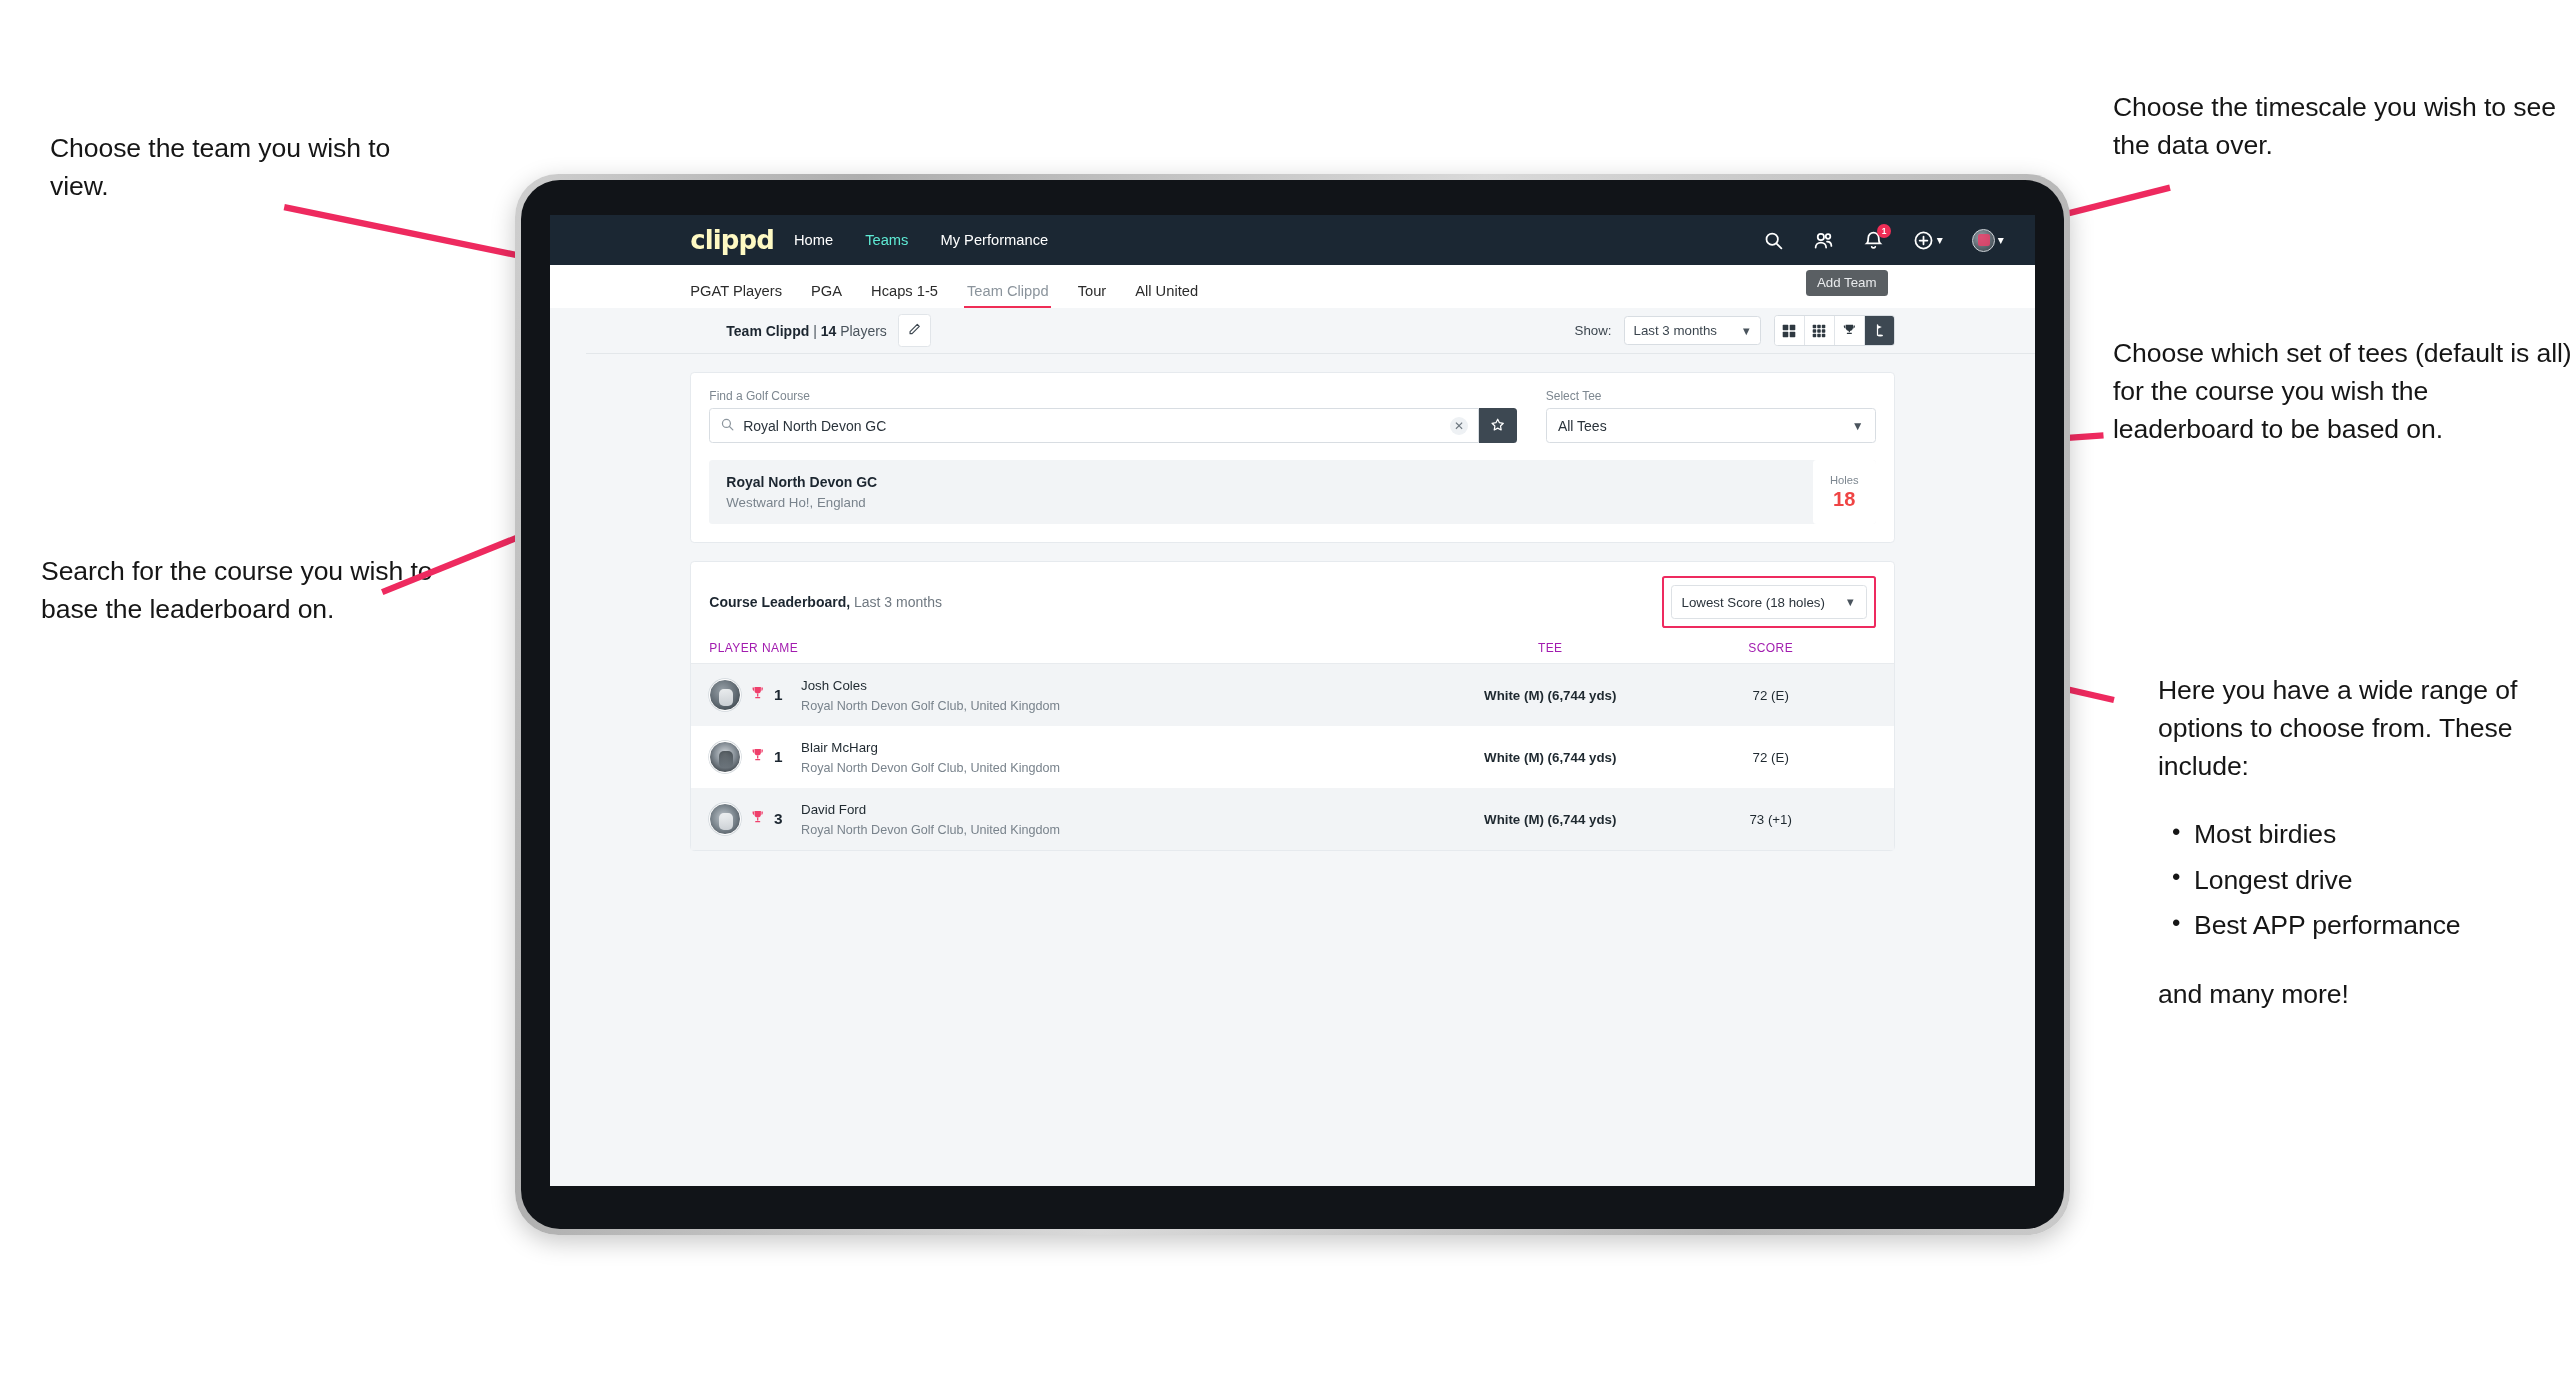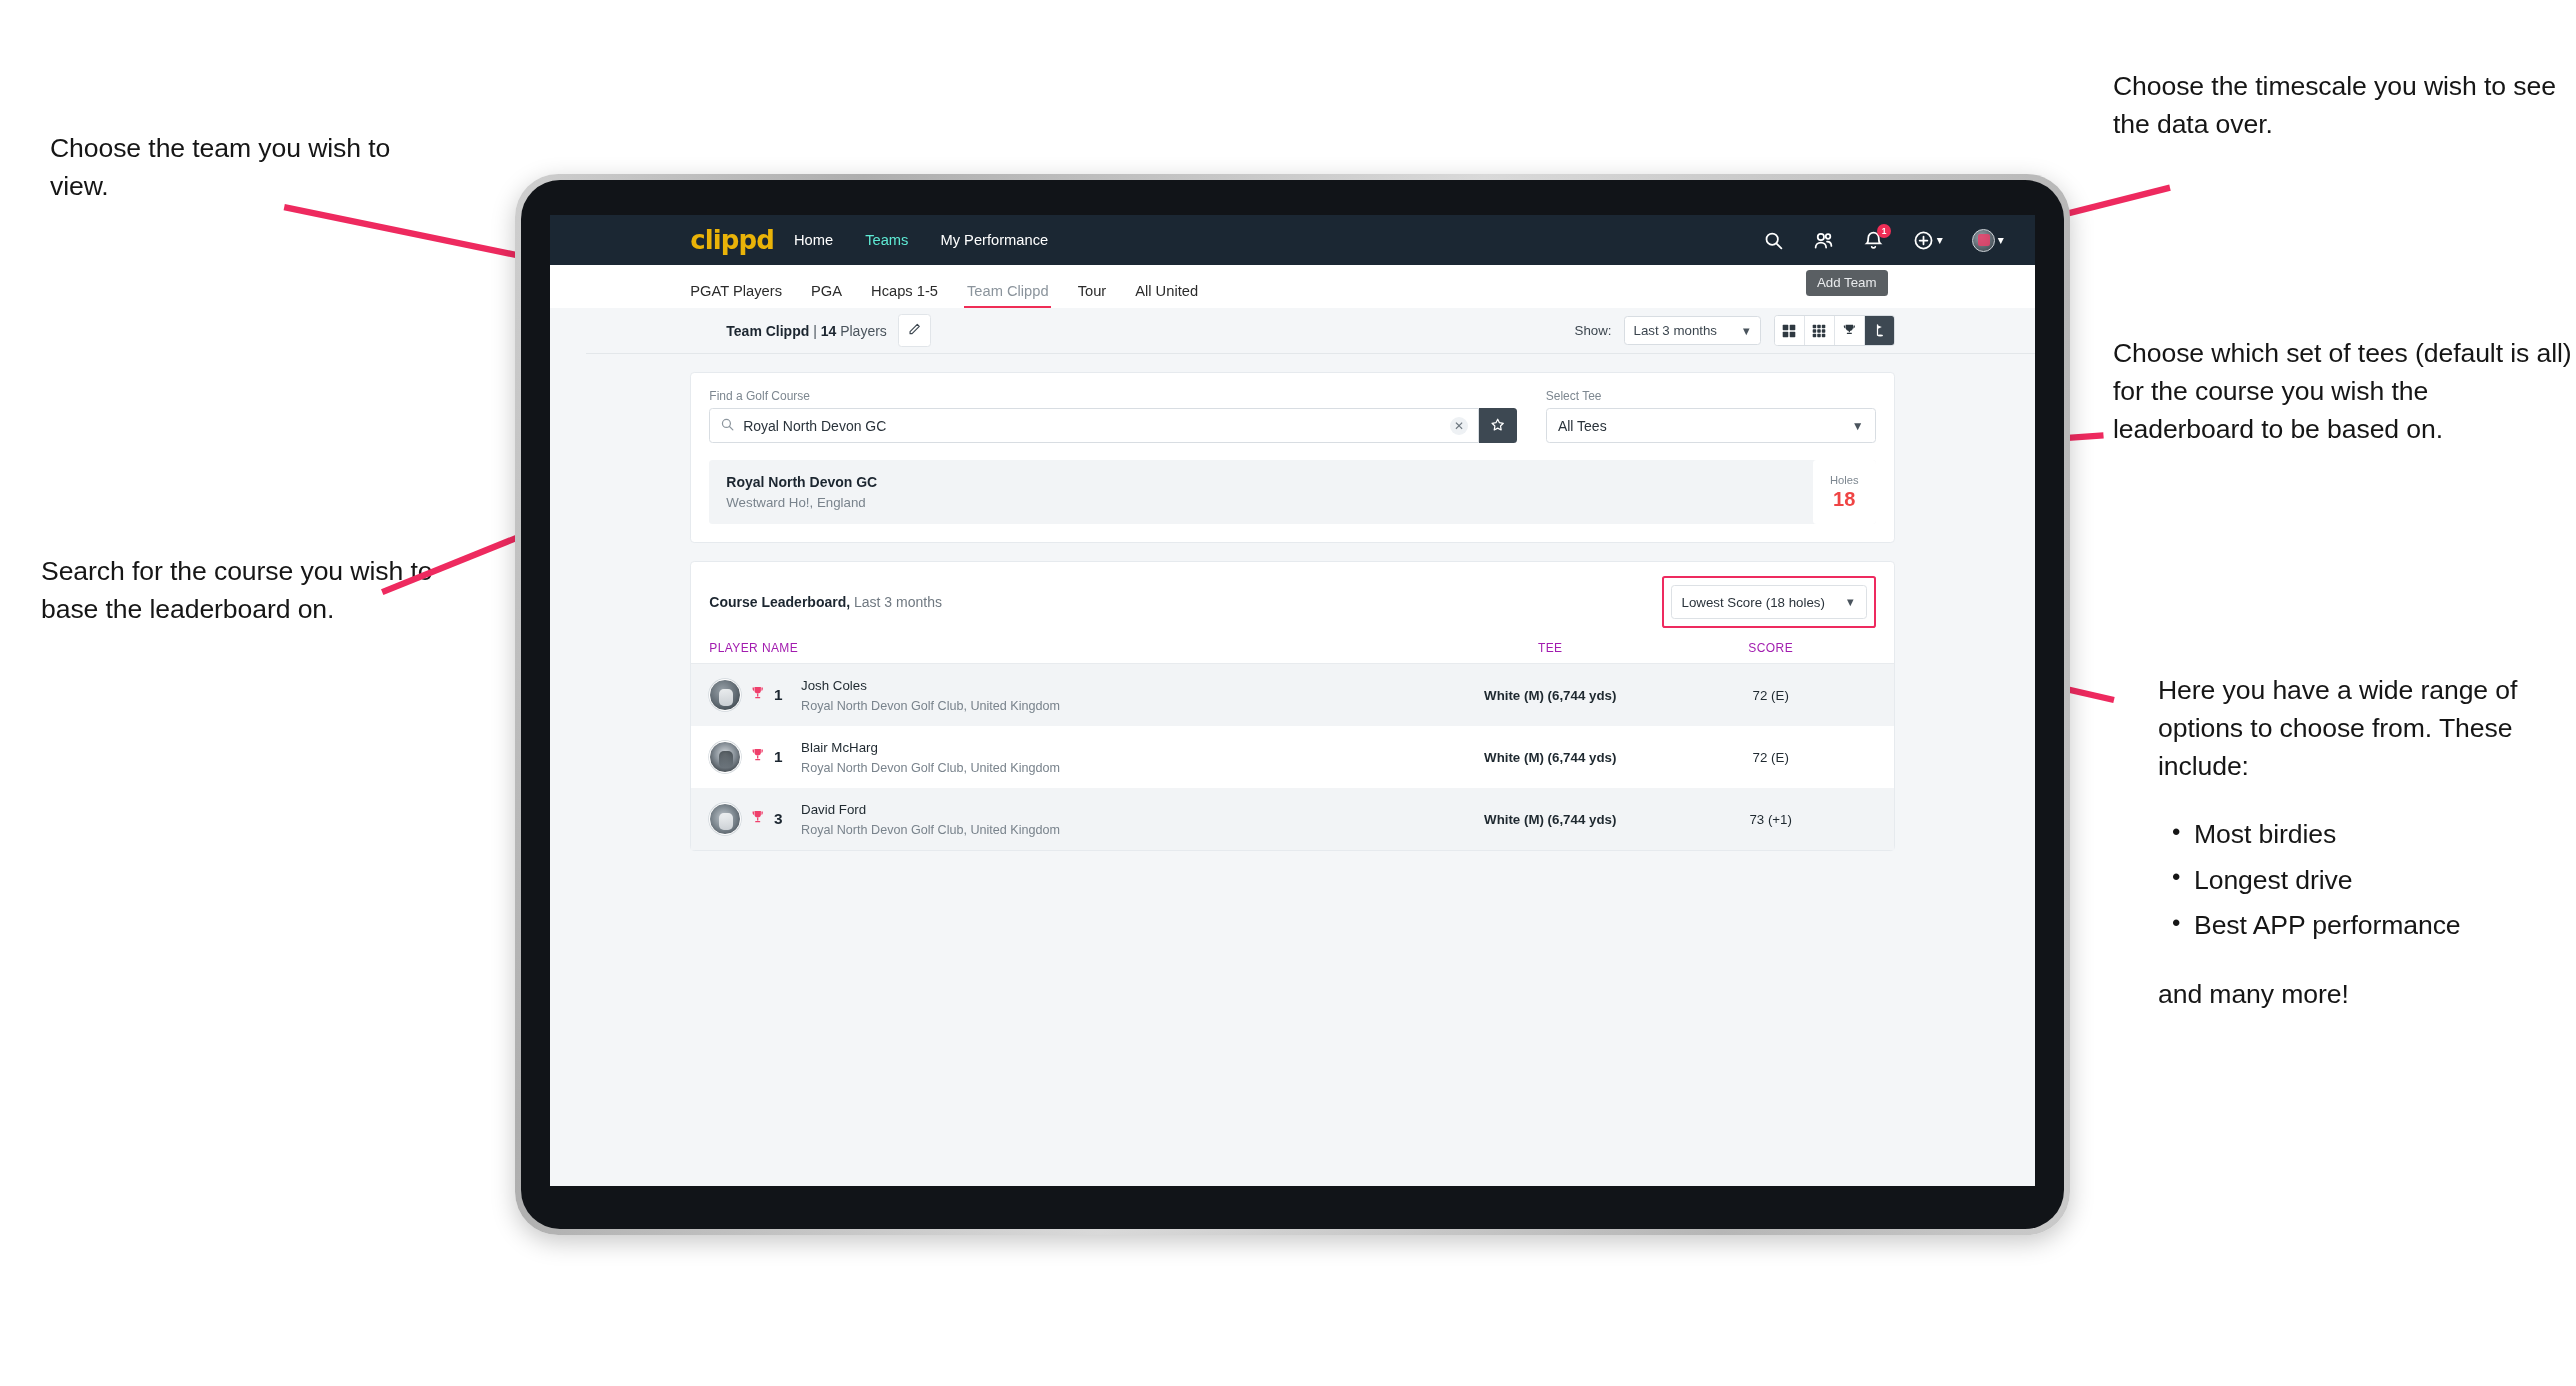--- a/index.html
+++ b/index.html
@@ -16,21 +16,21 @@
   .anno{
     position:absolute;
     color:#161616;
     font-family:"Liberation Sans", sans-serif;
     font-size:26.6px;
     line-height:1.42;
     letter-spacing:-0.1px;
   }
   .anno-tl{left:50px;top:130px;width:392px;}
   .anno-bl{left:41px;top:553px;width:406px;}
-  .anno-tr{left:2113px;top:68px;width:448px;}
+  .anno-tr{left:2113px;top:89px;width:448px;}
   .anno-r2{left:2113px;top:335px;width:462px;}
   .anno-r3{left:2122px;top:672px;width:451px;margin-left:36px;}
   .anno-r3 .bullets{margin:31px 0 0 0;padding:0;list-style:none;}
   .anno-r3 .bullets li{
     position:relative;padding-left:36px;margin-bottom:7.7px;white-space:nowrap;
   }
   .anno-r3 .bullets li:before{
     content:"•";position:absolute;left:14px;top:-1.4px;font-size:24px;
   }
   .anno-r3 .tail{margin-top:31px;}
@@ -60,21 +60,21 @@
   .tb-cam{position:absolute;left:539px;top:231px;width:4.9px;height:42px;background:#bdbdbd;border-radius:2.8px;}
   .tb-cam2{position:absolute;left:539px;top:294px;width:4.9px;height:70px;background:#bdbdbd;border-radius:2.8px;}
   .home-dot{position:absolute;left:534px;top:693px;width:8.4px;height:8.4px;border-radius:50%;background:#3a3a3a;}
 
   
   .navbar{
     height:50px;background:#1b2733;display:flex;align-items:center;
     padding:0 31px 0 0;box-sizing:border-box;
   }
   .logo{
-    color:#eab308;font-size:26px;font-weight:700;letter-spacing:-0.9px;
+    color:#fef9c3;font-size:26px;font-weight:700;letter-spacing:-0.9px;
     margin-left:140px;font-family:"DejaVu Sans", sans-serif;
   }
   .navlinks{display:flex;align-items:center;gap:32px;margin-left:20px;}
   .navlinks a{
     color:#ffffff;font-size:14.7px;text-decoration:none;white-space:nowrap;
   }
   .navlinks a.dim{color:#5eead4;}
   .nav-right{margin-left:auto;display:flex;align-items:center;gap:29px;}
   .nicon{width:21px;height:21px;position:relative;display:block;}
   .nicon svg{display:block;}

